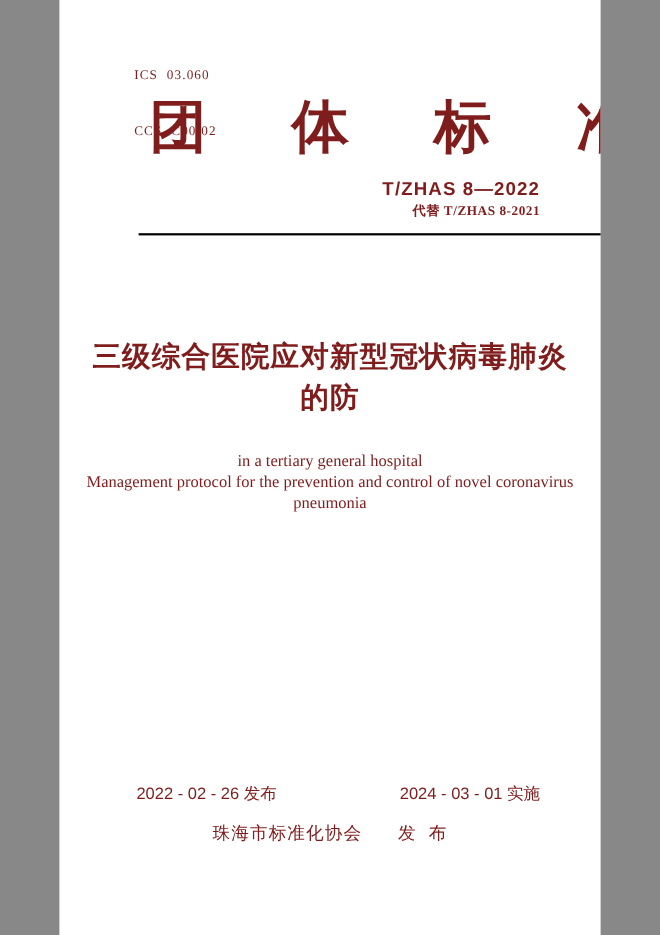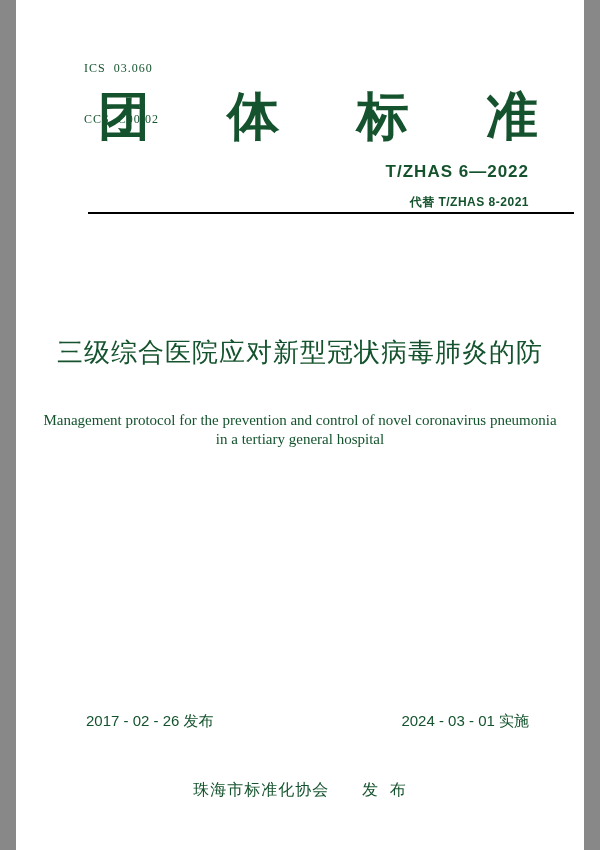--- a/index.html
+++ b/index.html
@@ -1,23 +1,23 @@
 <!DOCTYPE html>
 <html><head>
 <meta charset="utf-8">
 <style>
   * { margin: 0; padding: 0; box-sizing: border-box; }
   html, body { background: #888; }
   body { display: flex; justify-content: center; }
   .page {
     position: relative;
-    width: 568px;
+    width: 492px;
     height: 850px;
     background: #ffffff;
-    color: #14532d;
+    color: #7f1d1d;
     overflow: hidden;
     font-family: "Liberation Sans", sans-serif;
   }
 
   
   .ics-block {
     position: absolute;
     left: 68px;
     top: 26px;
     font-family: "Liberation Serif", serif;
@@ -48,46 +48,47 @@
     top: 162px;
     text-align: right;
   }
   .std-no {
     font-size: 17px;
     font-weight: bold;
     letter-spacing: 1px;
     white-space: pre;
   }
   .std-replaces {
-    margin-top: 12px;
+    margin-top: 1px;
     font-size: 12px;
     font-weight: 600;
     letter-spacing: 0.5px;
     white-space: pre;
+    font-family: Liberation Serif, serif;
   }
 
   
   .header-rule {
     position: absolute;
     left: 72px;
     top: 212px;
     width: 486px;
     height: 2px;
     background: #000000;
   }
 
   
   .zh-title {
     position: absolute;
     left: 20px;
     right: 20px;
-    top: 334px;
+    top: 306px;
     text-align: center;
     font-size: 26px;
-    font-weight: normal;
+    font-weight: bold;
     line-height: 37px;
     letter-spacing: 1px;
   }
 
   
   .en-title {
     position: absolute;
     left: 20px;
     right: 20px;
     top: 411px;
@@ -107,21 +108,21 @@
     justify-content: space-between;
     font-size: 15px;
     white-space: pre;
   }
 
   
   .publisher-row {
     position: absolute;
     left: 0;
     right: 0;
-    top: 780px;
+    top: 748px;
     text-align: center;
     font-size: 16px;
     white-space: pre;
     letter-spacing: 1px;
   }
 </style>
 </head>
 <body>
 
 <div class="page">
@@ -132,35 +133,35 @@
   </div>
 
   <div class="doc-type">
     <span>团</span>
     <span>体</span>
     <span>标</span>
     <span>准</span>
   </div>
 
   <div class="std-no-block">
-    <div class="std-no">T/ZHAS 6—2022</div>
+    <div class="std-no">T/ZHAS 8—2022</div>
     <div class="std-replaces">代替 T/ZHAS 8-2021</div>
   </div>
 
   <div class="header-rule"></div>
 
   <div class="zh-title">
     <div>三级综合医院应对新型冠状病毒肺炎的防</div>
   </div>
 
   <div class="en-title">
+    <div>in a tertiary general hospital</div>
     <div>Management protocol for the prevention and control of novel coronavirus pneumonia</div>
-    <div>in a tertiary general hospital</div>
   </div>
 
   <div class="dates-row">
-    <span>2017 - 02 - 26 发布</span>
+    <span>2022 - 02 - 26 发布</span>
     <span>2024 - 03 - 01 实施</span>
   </div>
 
   <div class="publisher-row">珠海市标准化协会      发  布</div>
 
 </div>
 
 </body></html>

